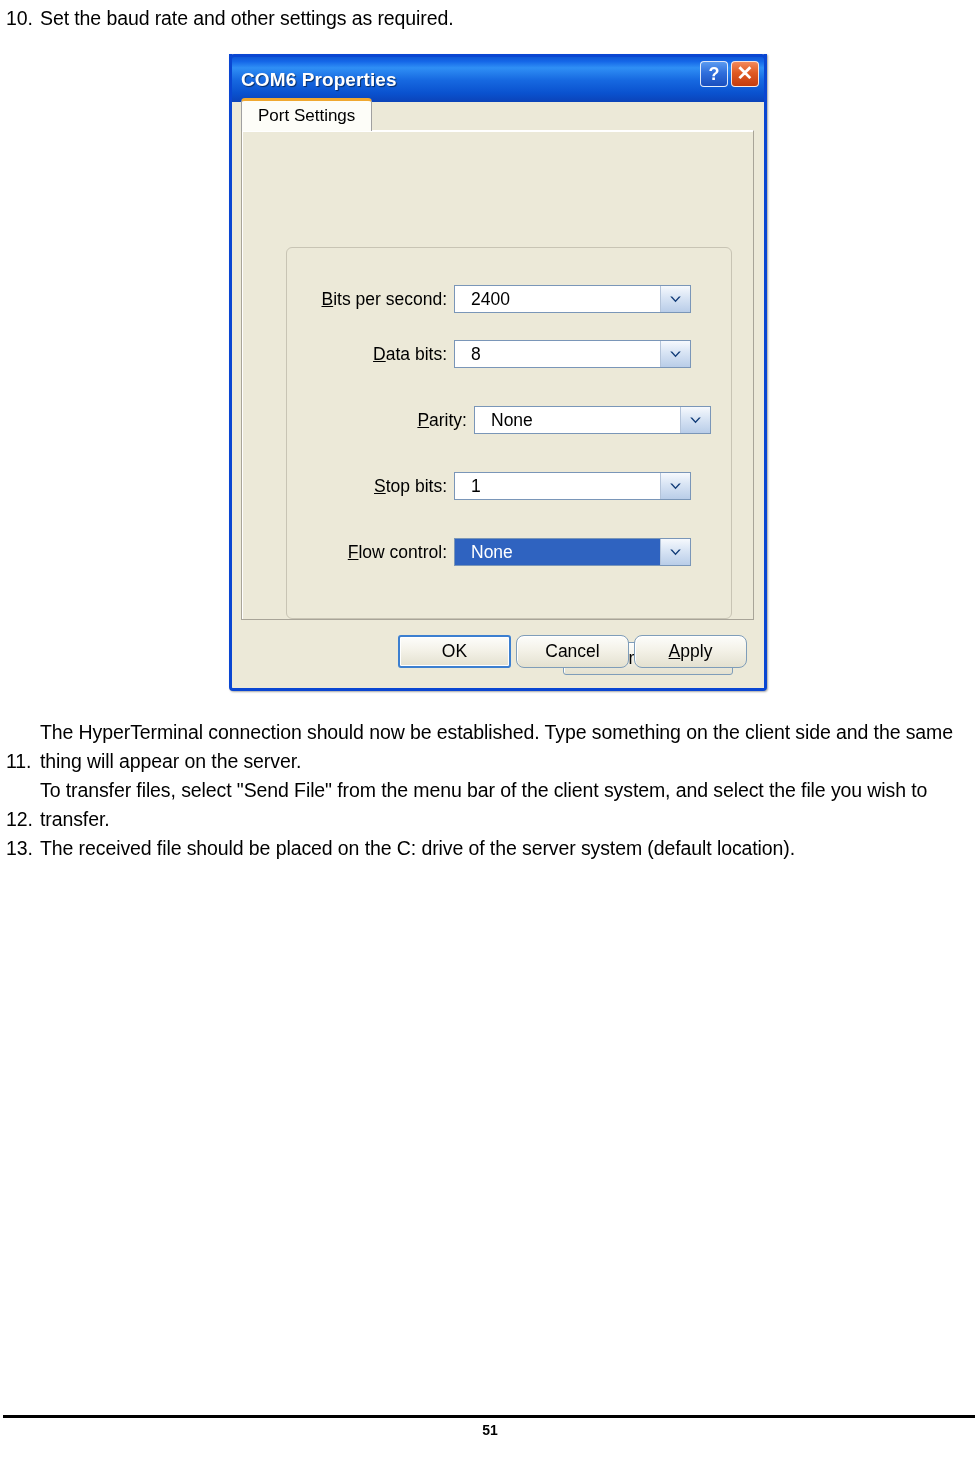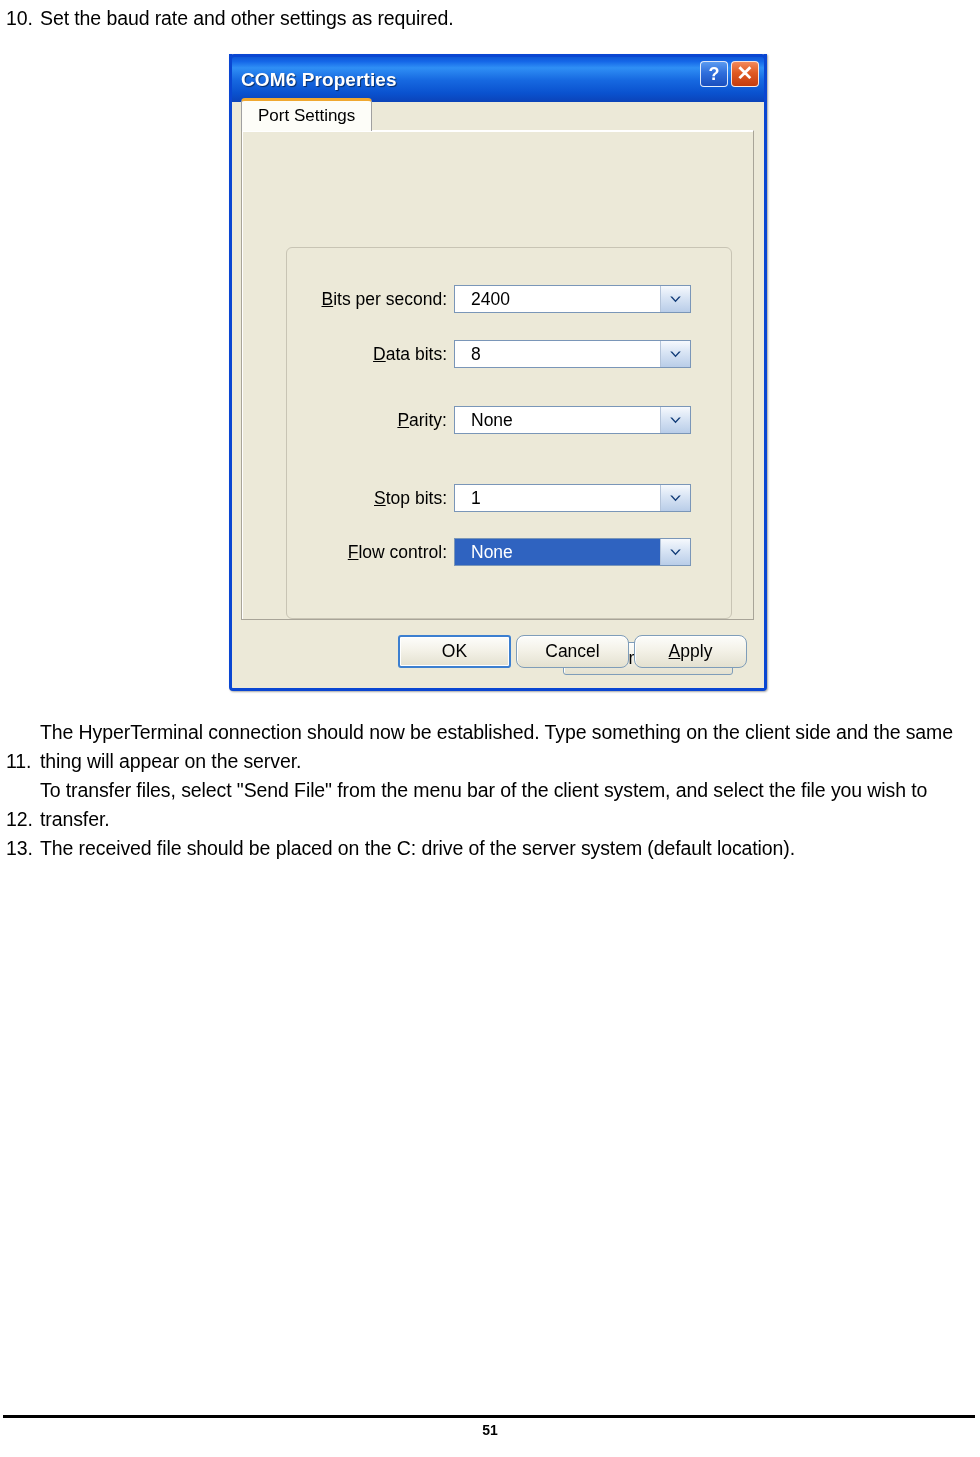--- a/index.html
+++ b/index.html
@@ -342,32 +342,32 @@
           <div class="field-label"><u>D</u>ata bits:</div>
           <div class="combo">
             <div class="combo-value">8</div>
             <div class="combo-arrow">
               <svg width="13" height="9" viewBox="0 0 13 9" aria-hidden="true">
                 <path d="M1.2 1.6 L6.5 7.2 L11.8 1.6 L9.9 1.6 L6.5 5.2 L3.1 1.6 Z" fill="#123c78"></path>
               </svg>
             </div>
           </div>
         </div>
-        <div class="field-row" style="top: 274px;">
+        <div class="field-row" style="top: 274px; margin-left: 20px;">
           <div class="field-label"><u>P</u>arity:</div>
           <div class="combo">
             <div class="combo-value">None</div>
             <div class="combo-arrow">
               <svg width="13" height="9" viewBox="0 0 13 9" aria-hidden="true">
                 <path d="M1.2 1.6 L6.5 7.2 L11.8 1.6 L9.9 1.6 L6.5 5.2 L3.1 1.6 Z" fill="#123c78"></path>
               </svg>
             </div>
           </div>
         </div>
-        <div class="field-row" style="top: 352px;">
+        <div class="field-row" style="top: 340px;">
           <div class="field-label"><u>S</u>top bits:</div>
           <div class="combo">
             <div class="combo-value">1</div>
             <div class="combo-arrow">
               <svg width="13" height="9" viewBox="0 0 13 9" aria-hidden="true">
                 <path d="M1.2 1.6 L6.5 7.2 L11.8 1.6 L9.9 1.6 L6.5 5.2 L3.1 1.6 Z" fill="#123c78"></path>
               </svg>
             </div>
           </div>
         </div>

